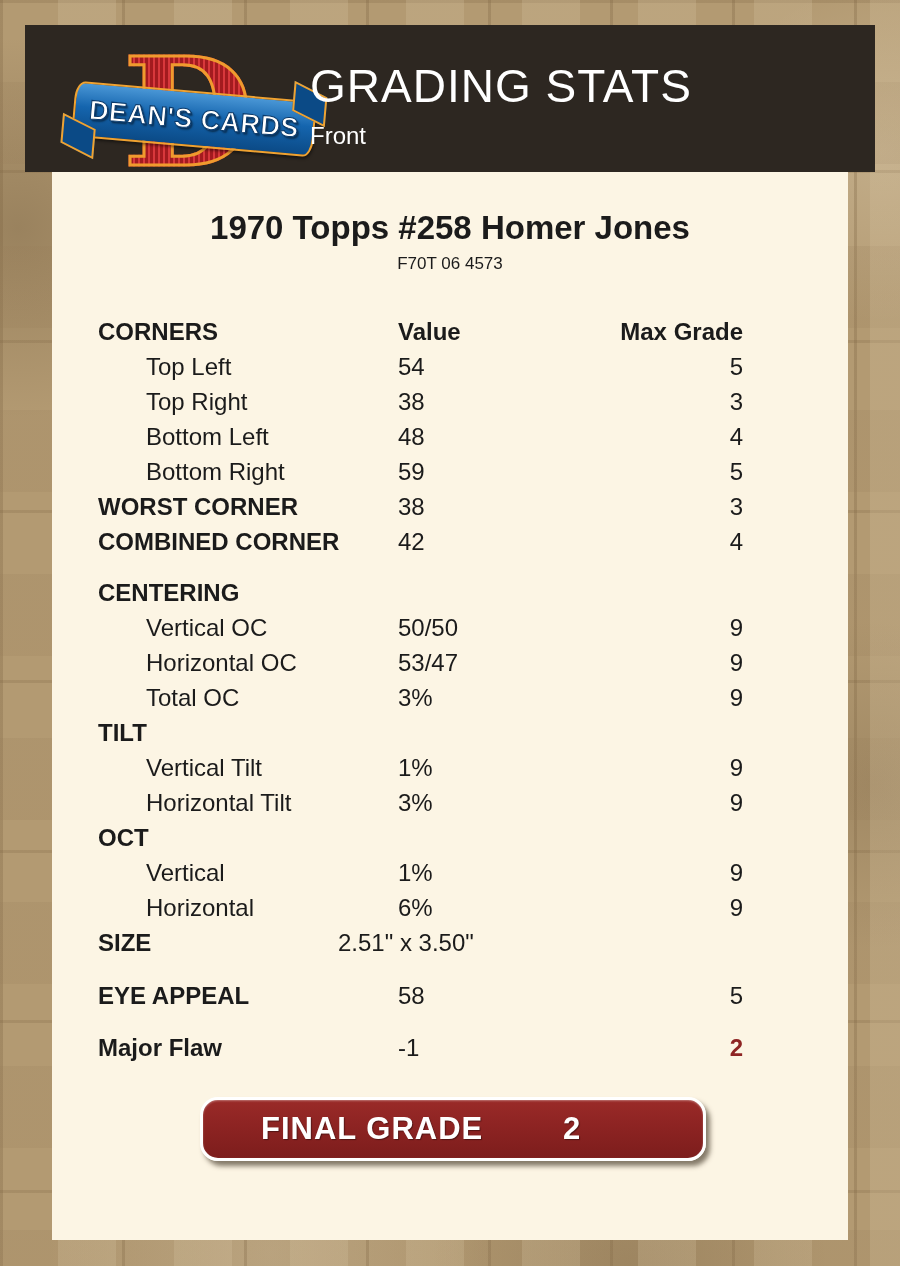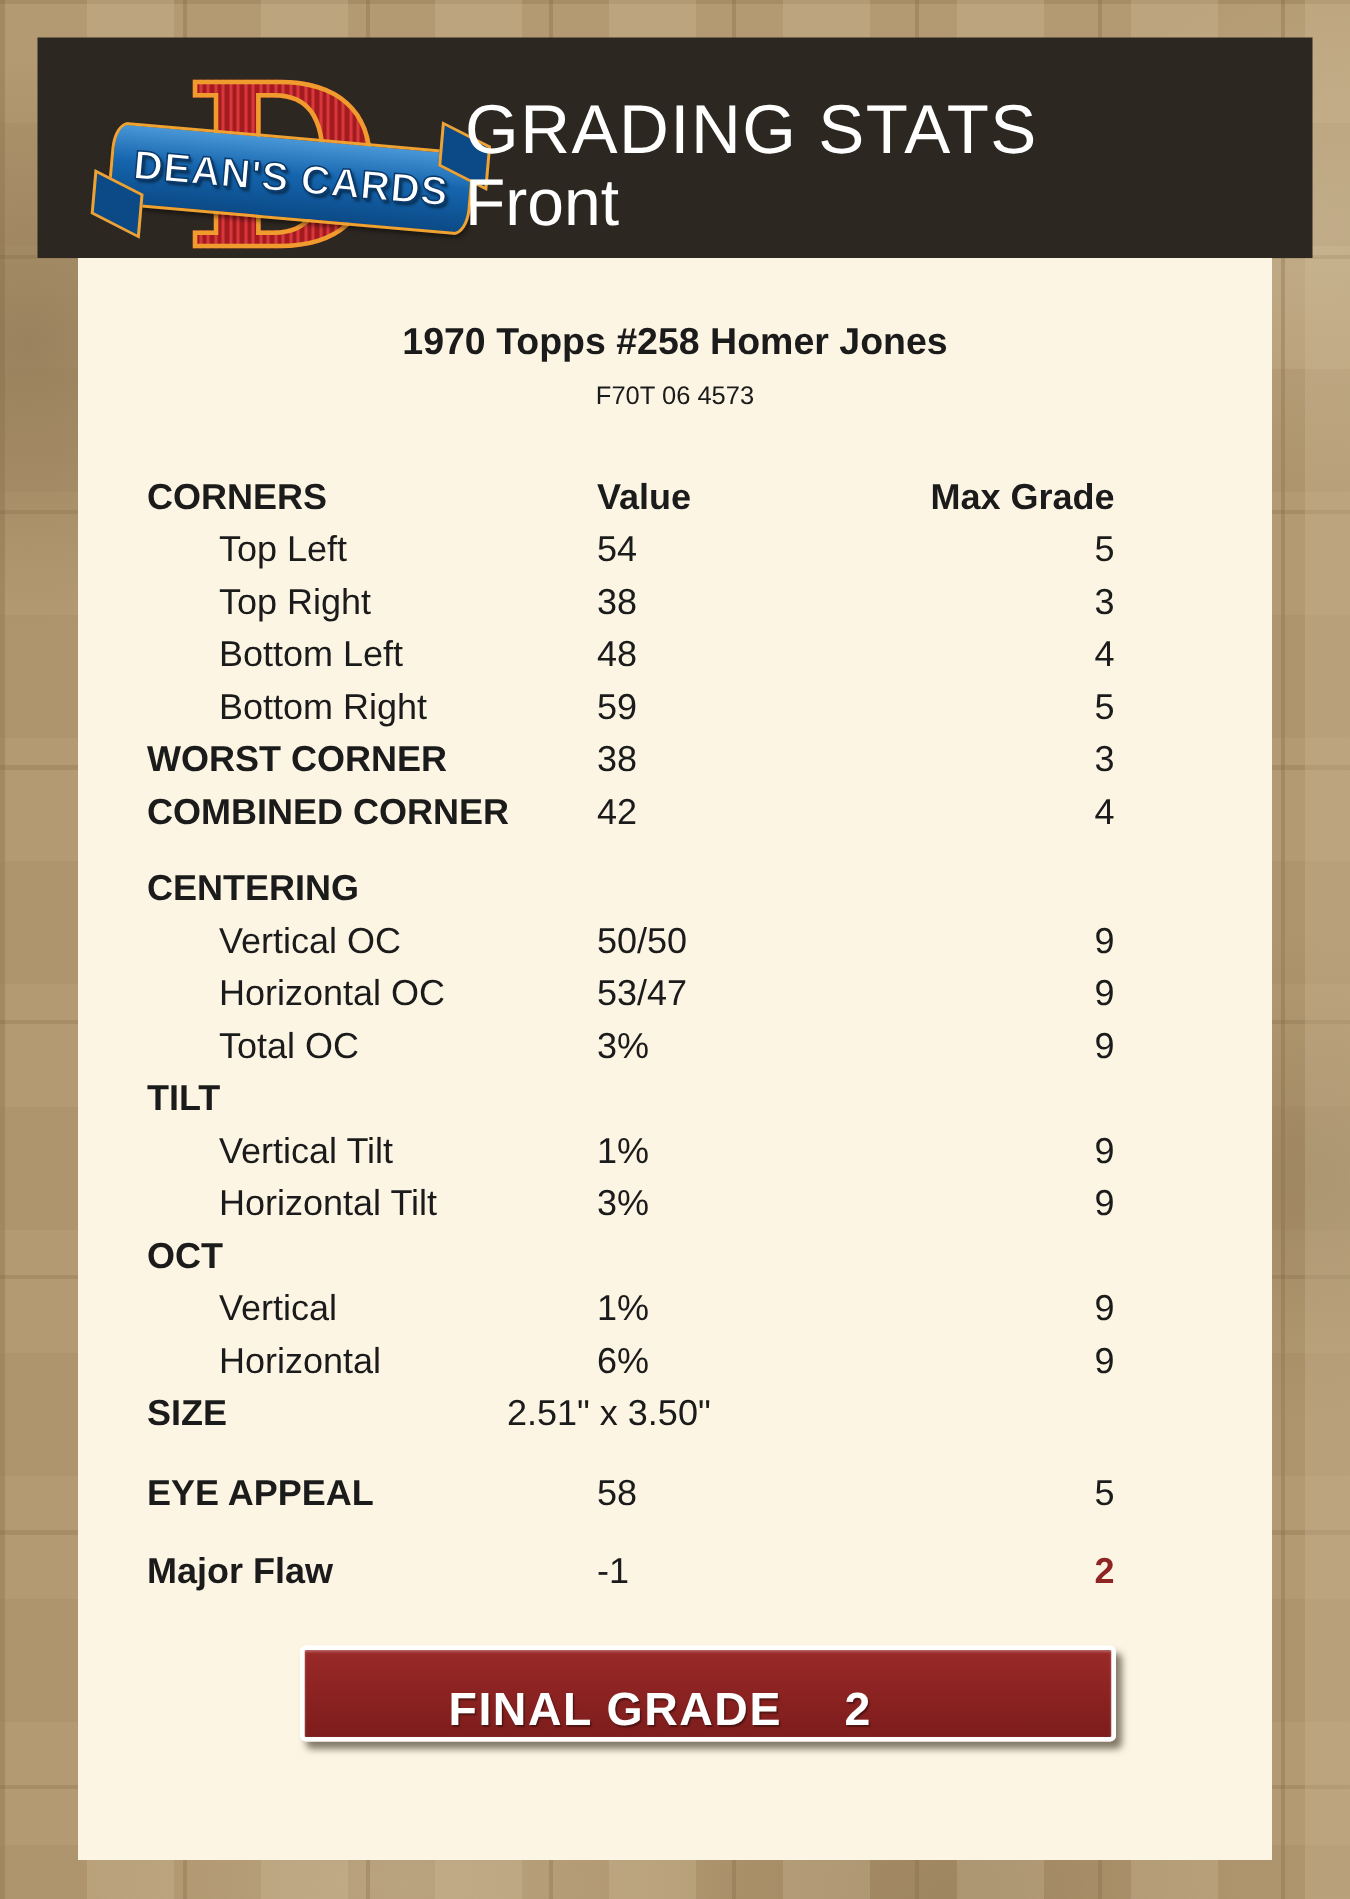--- a/index.html
+++ b/index.html
@@ -31,21 +31,21 @@
   
   .header-bar{
     position:absolute;left:25px;top:25px;width:850px;height:147px;
     background:var(--header-bg,#2d2721);
   }
   .header-titles{
     position:absolute;left:285px;top:0;width:580px;height:147px;
     text-align:left;color:#ffffff;
   }
   .header-title{margin-top:37px;font-size:46px;line-height:48px;letter-spacing:1px;}
-  .header-subtitle{font-size:44px;line-height:40px;margin-top:6px;}
+  .header-subtitle{font-size:24px;line-height:40px;margin-top:6px;}
 
   
   .logo{position:absolute;left:40px;top:8px;width:250px;height:145px;}
   .logo-d{
     position:absolute;left:58px;top:4px;
     font-family:"DejaVu Serif",serif;font-weight:700;
     font-size:150px;line-height:150px;
     color:#c4272b;
     background:repeating-linear-gradient(90deg,#d8383c 0 2px,#a31b1f 2px 5px);
     -webkit-background-clip:text;background-clip:text;
@@ -72,43 +72,43 @@
     -webkit-text-stroke:1px #0a3a6b;
     text-shadow:1px 1px 0 #0a3a6b,2px 2px 2px rgba(0,0,0,.5);
     white-space:nowrap;
   }
 
   
   .panel{
     position:absolute;left:52px;top:172px;width:796px;height:1068px;
     background:var(--panel-bg,#fcf5e4);color:#1b1b1b;
   }
-  .card-title{margin-top:38px;text-align:center;font-size:25px;font-weight:700;line-height:36px;}
+  .card-title{margin-top:38px;text-align:center;font-size:33px;font-weight:700;line-height:36px;}
   .card-serial{text-align:center;font-size:17px;line-height:35px;}
 
   
   .stats{margin-top:33px;margin-left:46px;width:645px;}
   .trow{display:flex;height:35px;align-items:center;font-size:24px;}
   .cell{white-space:nowrap;}
   .cell.label{width:300px;text-align:left;}
   .cell.value{width:200px;text-align:left;}
   .cell.max{width:145px;text-align:right;}
   .bold{font-weight:700;}
   .indent{padding-left:48px;width:252px !important;}
   .red{color:var(--accent-red,#8e2423);font-weight:700;}
   .shift{transform:translateX(-60px);}
   .spacer{width:100%;}
 
   
   .final-btn{
     position:absolute;left:148px;top:925px;width:500px;height:58px;
     background:linear-gradient(180deg,#9a2a28 0%,#8e2423 40%,#7d1d1c 100%);
-    border:3px solid #ffffff;border-radius:4px;
+    border:3px solid #ffffff;border-radius:18px;
     box-shadow:4px 5px 5px rgba(110,100,84,.85), inset 0 1px 2px rgba(255,255,255,.35);
-    display:flex;align-items:flex-end;cursor:pointer;padding-left:38px;
+    display:flex;align-items:center;cursor:pointer;
   }
   .final-label{
     margin-left:58px;color:#ffffff;font-size:31px;font-weight:700;letter-spacing:1px;
     text-shadow:1px 1px 1px rgba(0,0,0,.4);
   }
   .final-value{
     position:absolute;left:360px;color:#ffffff;font-size:31px;font-weight:700;
     text-shadow:1px 1px 1px rgba(0,0,0,.4);
   }
 </style>

